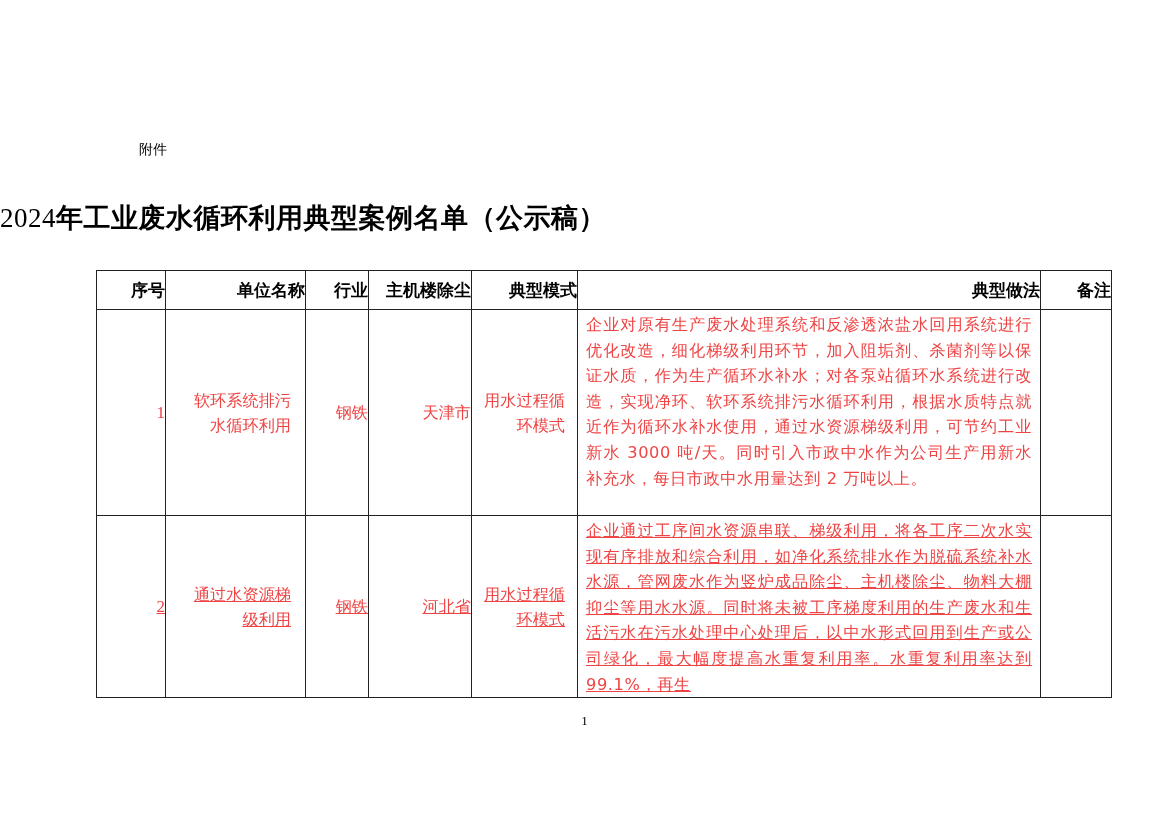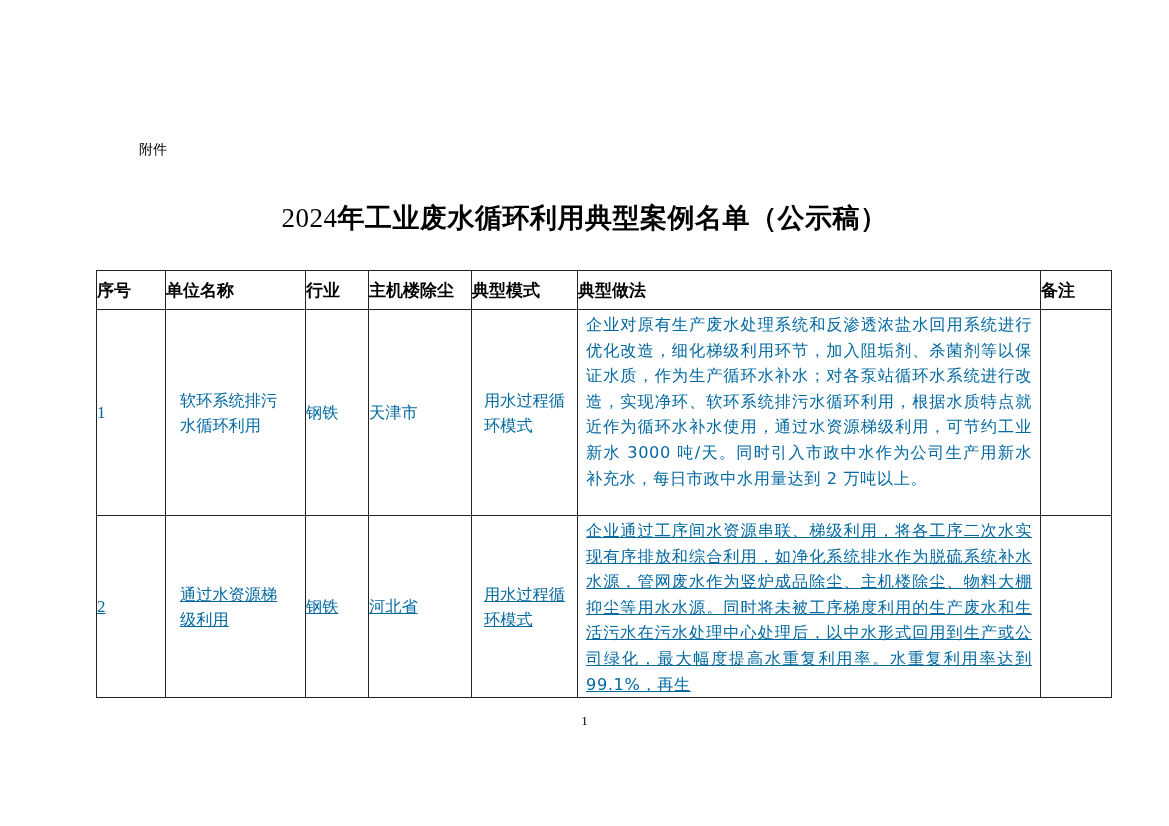--- a/index.html
+++ b/index.html
@@ -7,44 +7,44 @@
       width: 1169px; height: 826px; position: relative; overflow: hidden;
       font-family: "DejaVu Serif", "Liberation Serif", serif;
       color: #000;
     }
     .attachment {
       position: absolute; left: 139px; top: 141px;
       font-family: "DejaVu Sans", "Liberation Sans", sans-serif;
       font-size: 14px; letter-spacing: 0px;
     }
     .doc-title {
-      position: absolute; left: 0; width: 1169px; top: 200px; text-align: center;
+      position: absolute; left: 0; width: 1169px; top: 200px; text-align: left;
       font-family: "Liberation Serif", "DejaVu Serif", serif;
       font-size: 27px; font-weight: bold; letter-spacing: 0.5px;
     }
     .doc-title .num { font-weight: normal; }
     table.cases {
       position: absolute; left: 96px; top: 270px;
       border-collapse: collapse; table-layout: fixed;
       width: 1015px;
     }
     table.cases th, table.cases td {
       border: 1.3px solid #222;
       padding: 0;
       vertical-align: middle;
-      text-align: left;
+      text-align: right;
     }
     table.cases th {
       height: 38px;
       font-family: "DejaVu Sans", "Liberation Sans", sans-serif;
       font-size: 17px; font-weight: bold;
     }
     table.cases td {
       font-family: "DejaVu Sans", "Liberation Sans", sans-serif;
-      font-size: 16.2px; line-height: 25px; color: #0369a1;
+      font-size: 16.2px; line-height: 25px; color: #ef4444;
     }
     table.cases td.seq { font-family: "Liberation Serif", serif; font-size: 17px; }
     table.cases td.practice {
       text-align: justify; padding: 2px 8px 0 8px; vertical-align: top;
       letter-spacing: 0.6px; line-height: 25.6px;
     }
     tr.row1 td { height: 203px; }
     tr.row2 td { height: 176px; text-decoration: underline; }
     .page-number {
       position: absolute; left: 0; width: 1169px; top: 713px; text-align: center;

